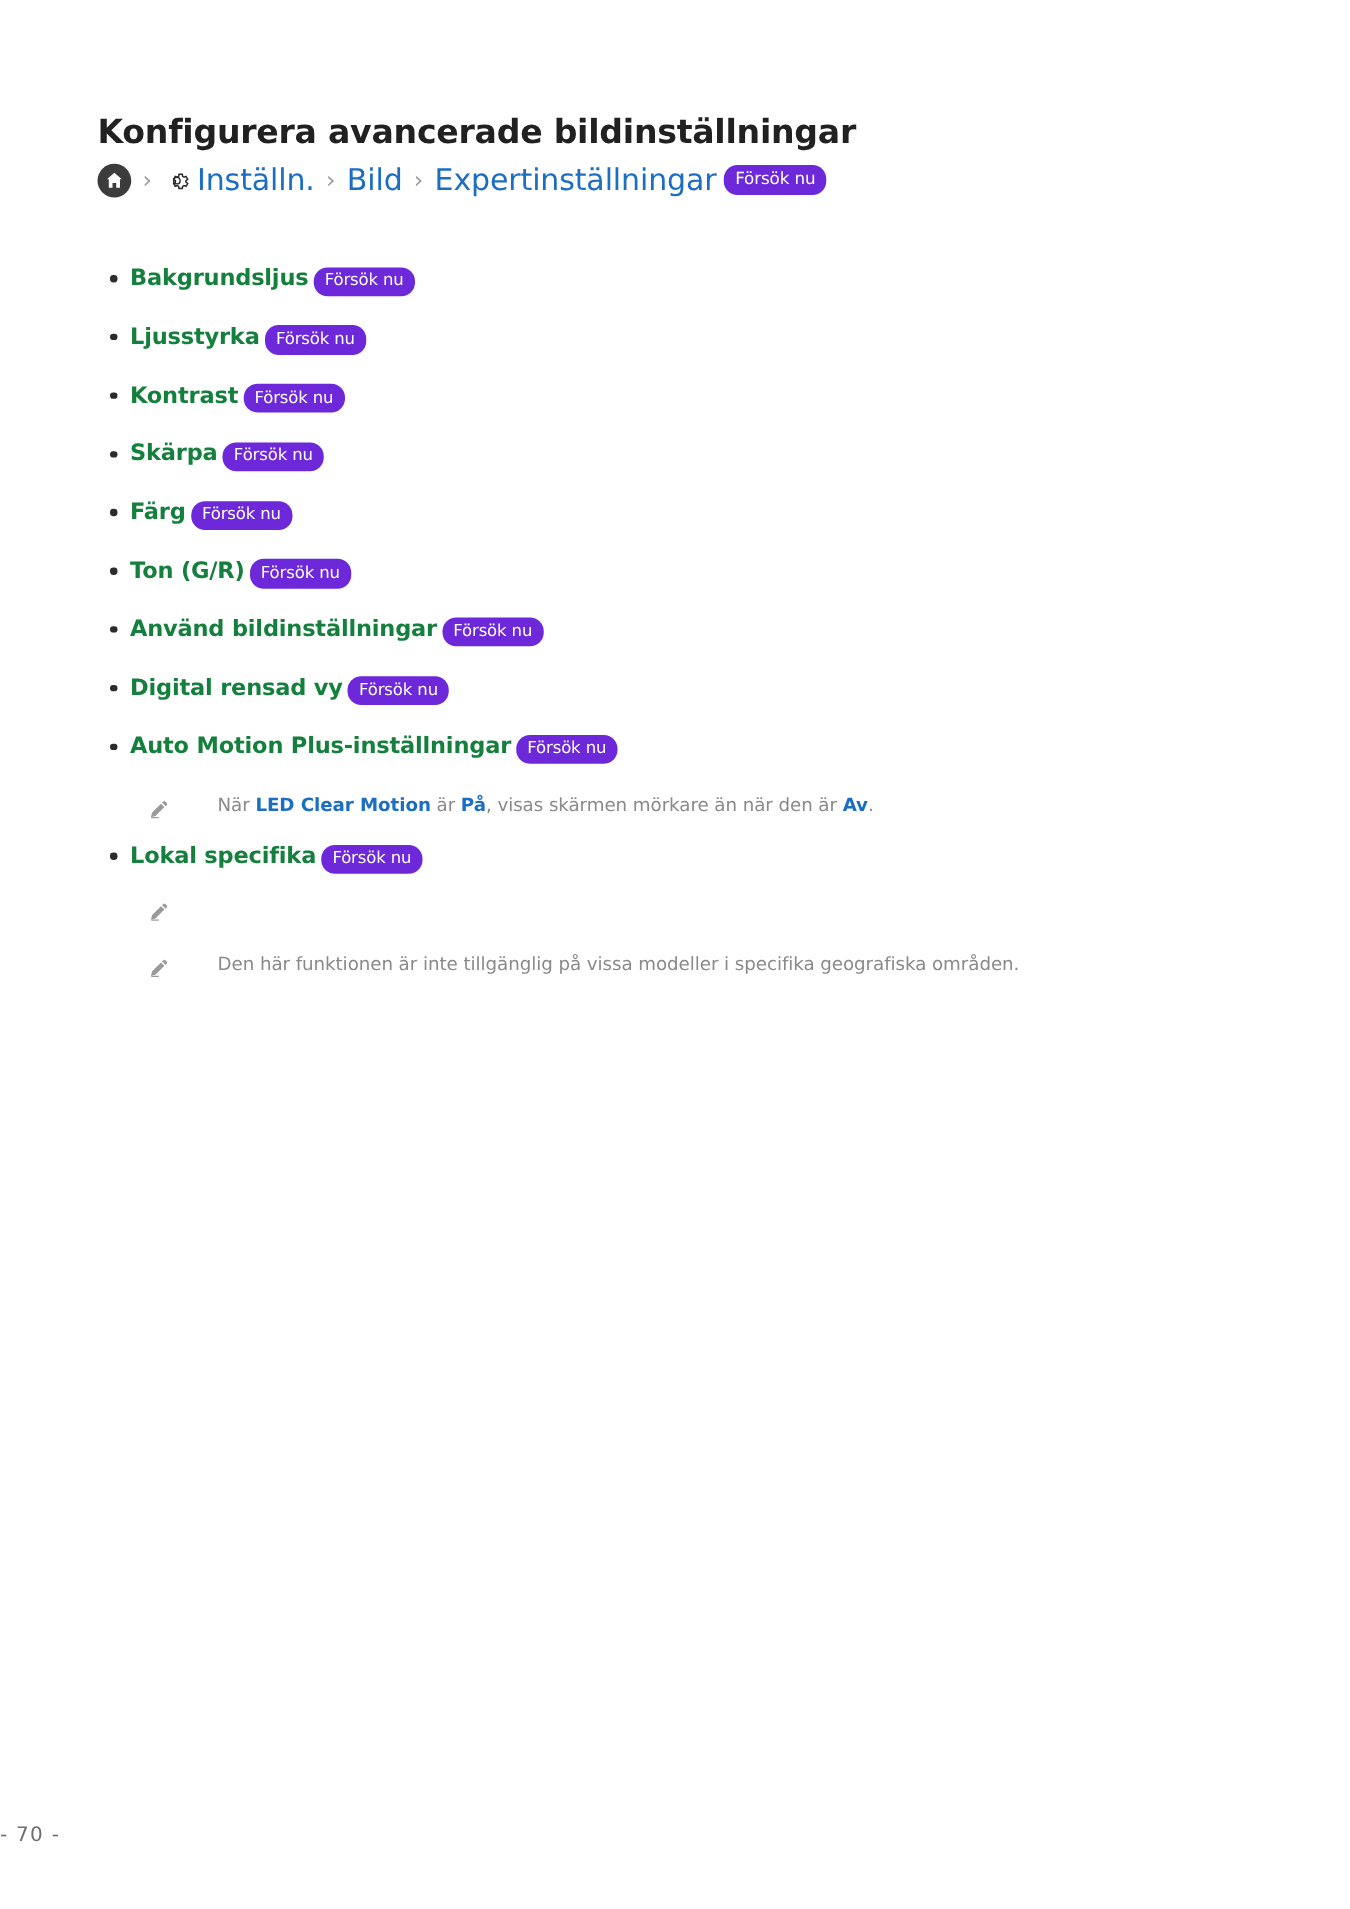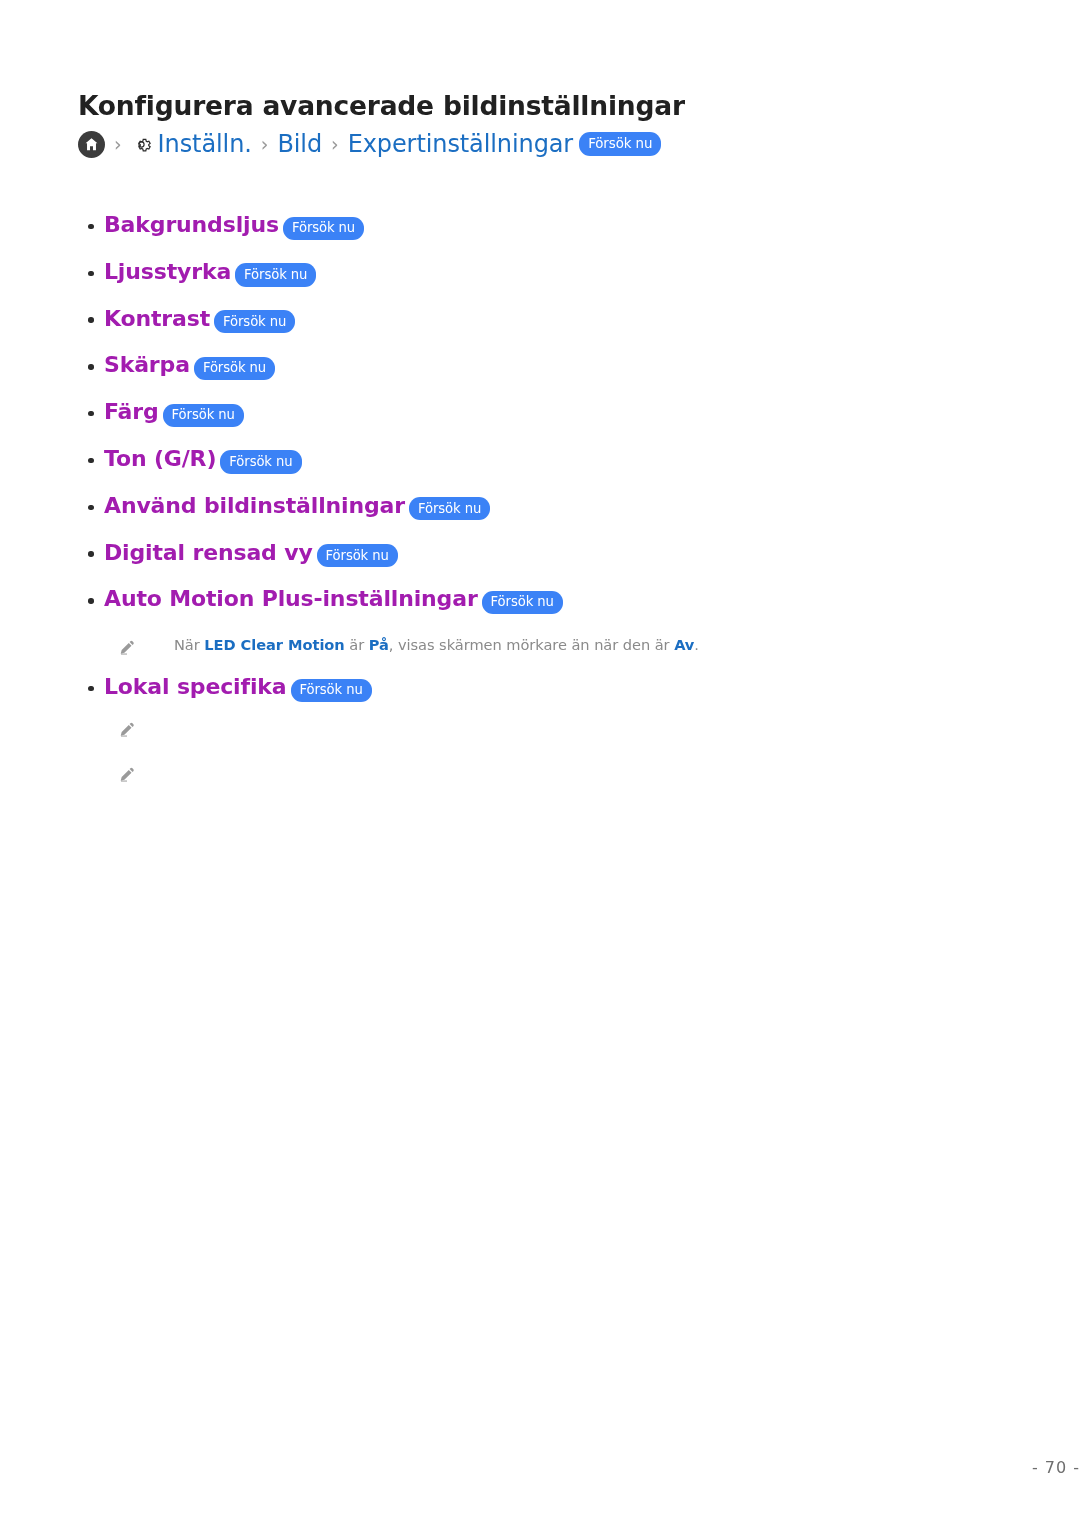--- a/index.html
+++ b/index.html
@@ -91,21 +91,21 @@
     top: 178px;
     font-size: 16.4px;
     color: #3a3a3a;
     letter-spacing: -0.1px;
     white-space: nowrap;
   }
 
   
   .badge {
     display: inline-block;
-    background: #3b82f6;
+    background: #6d28d9;
     color: #ffffff;
     font-size: 13.2px;
     line-height: 1;
     padding: 4.5px 9px 5.5px 9px;
     border-radius: 11px;
     vertical-align: 1px;
     margin-left: 4px;
     letter-spacing: -0.1px;
     white-space: nowrap;
   }
@@ -140,22 +140,22 @@
   }
   .bullet-dot i {
     display: inline-block;
     width: 5.5px;
     height: 5.5px;
     border-radius: 50%;
     background: #2b2b2b;
     vertical-align: middle;
   }
   .bullet-label {
-    color: #a21caf;
-    font-size: 22px;
+    color: #15803d;
+    font-size: 18px;
     font-weight: 600;
     letter-spacing: -0.15px;
   }
 
   
   .note {
     position: absolute;
     display: flex;
     align-items: flex-start;
     left: 118px;
@@ -190,21 +190,21 @@
     top: 674px;
     width: 940px;
   }
 
   
   .footer {
     position: absolute;
     left: 0;
     top: 1458px;
     width: 1080px;
-    text-align: right;
+    text-align: left;
     font-size: 16px;
     color: #6e6e6e;
     letter-spacing: 1px;
   }
 </style>
 </head>
 <body>
 
 <div class="page">
 
@@ -312,17 +312,20 @@
   </div>
 
   <div class="note" id="note-3">
     <span class="note-icon">
       <svg width="18" height="18" viewBox="0 0 24 24" aria-hidden="true">
         <path d="M19.3 4.4a2 2 0 0 0-2.8 0l-1 1 3.9 3.9 1-1a2 2 0 0 0 0-2.8l-1.1-1.1z" fill="#9a9a9a"></path>
         <path d="M14.4 6.6 4.9 16.1l-1.3 4.9 4.9-1.3 9.5-9.5-3.6-3.6z" fill="#9a9a9a"></path>
         <path d="M4 21.4h8" stroke="#9a9a9a" stroke-width="1.3" fill="none"></path>
       </svg>
     </span>
+    <span class="note-text">
+      <span>Den här funktionen är inte tillgänglig på vissa modeller i specifika geografiska områden.</span>
+    </span>
   </div>
 
   <div class="footer">- 70 -</div>
 
 </div>
 
 </body></html>

